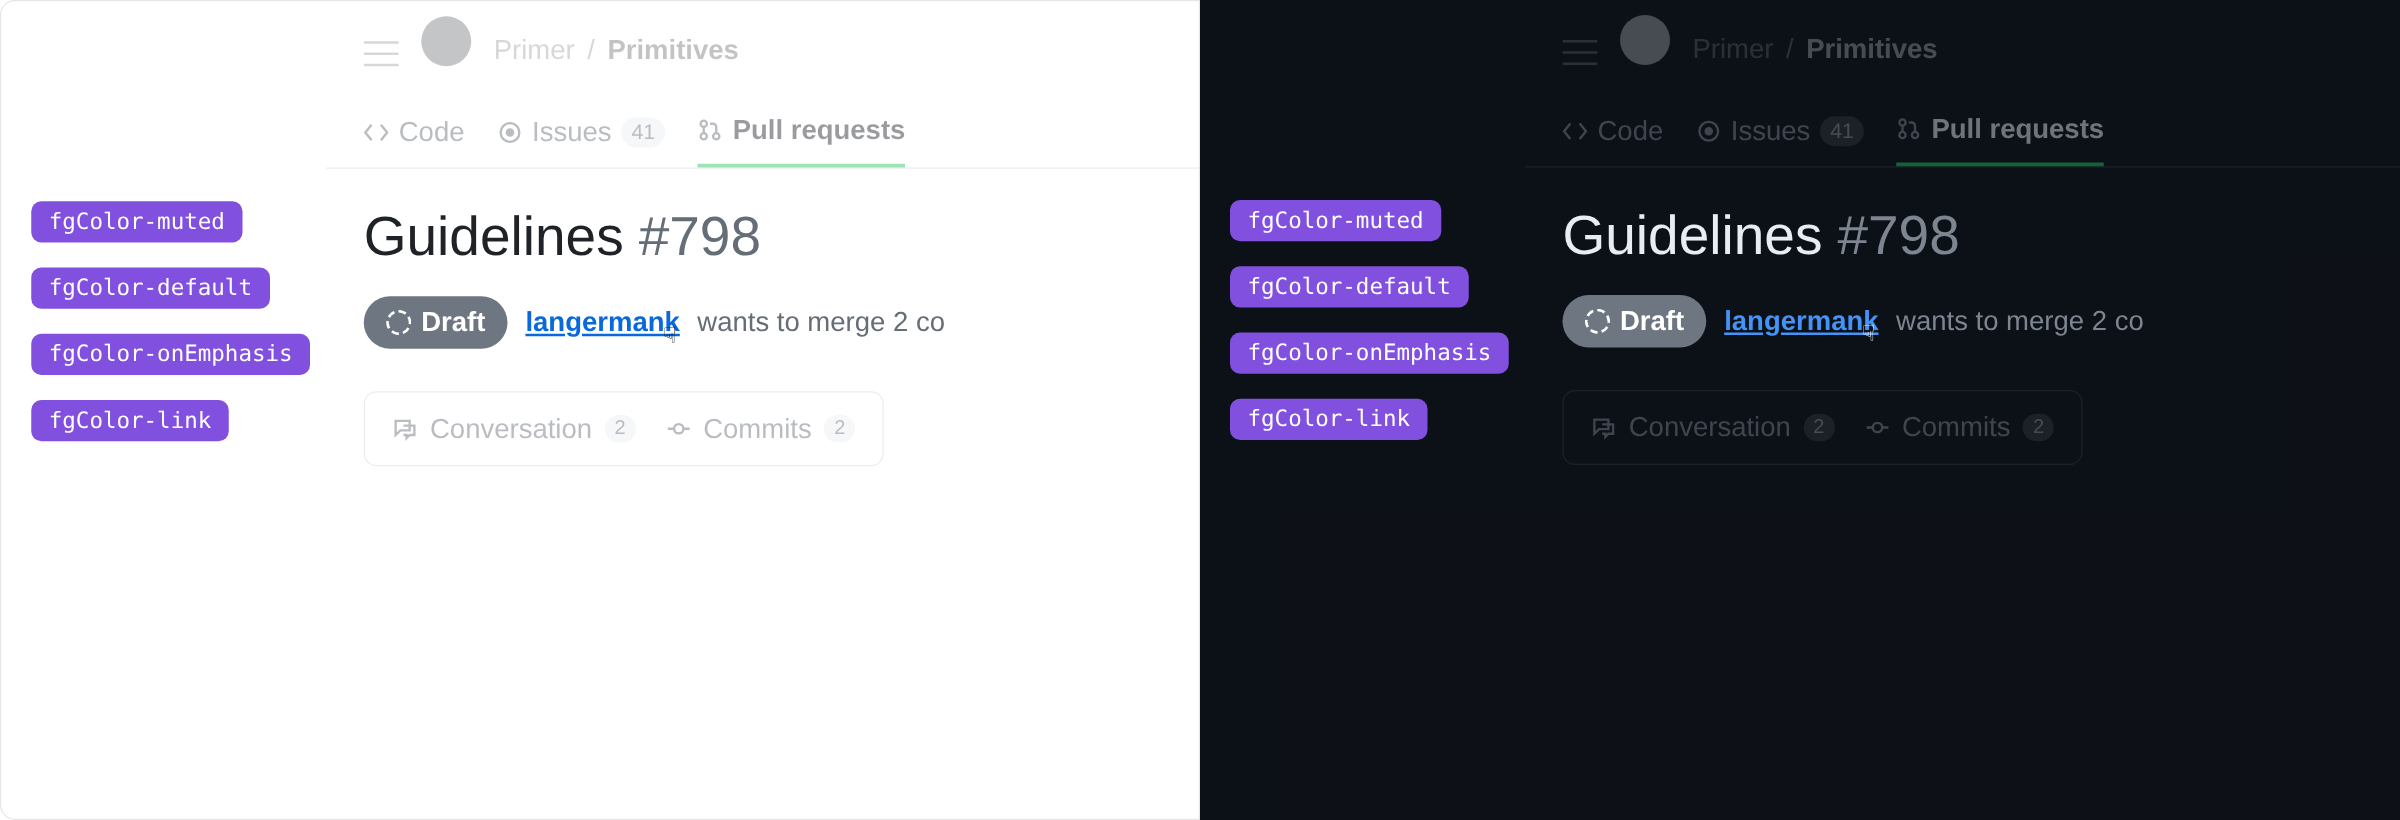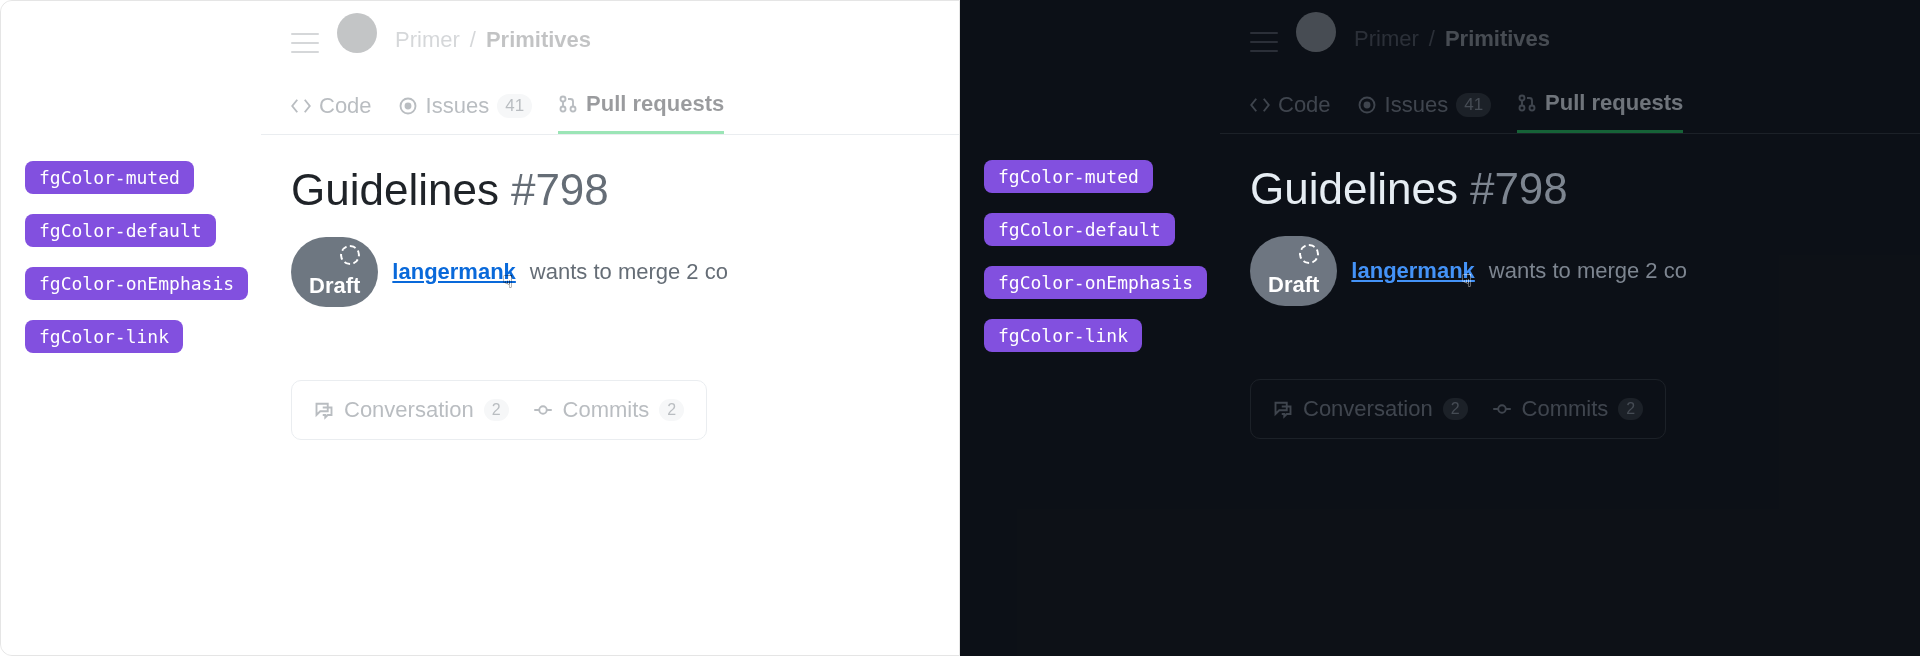--- a/index.html
+++ b/index.html
@@ -157,27 +157,26 @@
       padding: 22px 30px 0;
       display: flex;
       align-items: center;
       gap: 14px;
       font-size: 22px;
       position: relative;
       z-index: 10;
     }
     .draft-pill {
       display: inline-flex;
-      align-items: flex-end;
+      align-items: center;
       gap: 8px;
       padding: 8px 18px;
       border-radius: 999px;
       font-weight: 600;
       color: #ffffff;
-      flex-direction: column;
     }
     .panel-light .draft-pill { background: #6e7781; }
     .panel-dark .draft-pill { background: #6e7681; }
     .draft-circle {
       width: 20px;
       height: 20px;
       border: 2px dashed #ffffff;
       border-radius: 50%;
     }
     .username {
@@ -197,21 +196,20 @@
     .subtabs-wrap {
       padding: 34px 30px 0;
     }
     .subtabs {
       display: inline-flex;
       gap: 24px;
       border: 1px solid;
       border-radius: 10px;
       padding: 16px 22px;
       font-size: 22px;
-      margin-top: 39px;
     }
     .panel-light .subtabs { border-color: #d0d7de; color: #656d76; }
     .panel-dark .subtabs { border-color: #30363d; color: #7d8590; }
     .subtab {
       display: flex;
       align-items: center;
       gap: 10px;
       white-space: nowrap;
     }
     .subtab .count-badge { font-size: 16px; }

